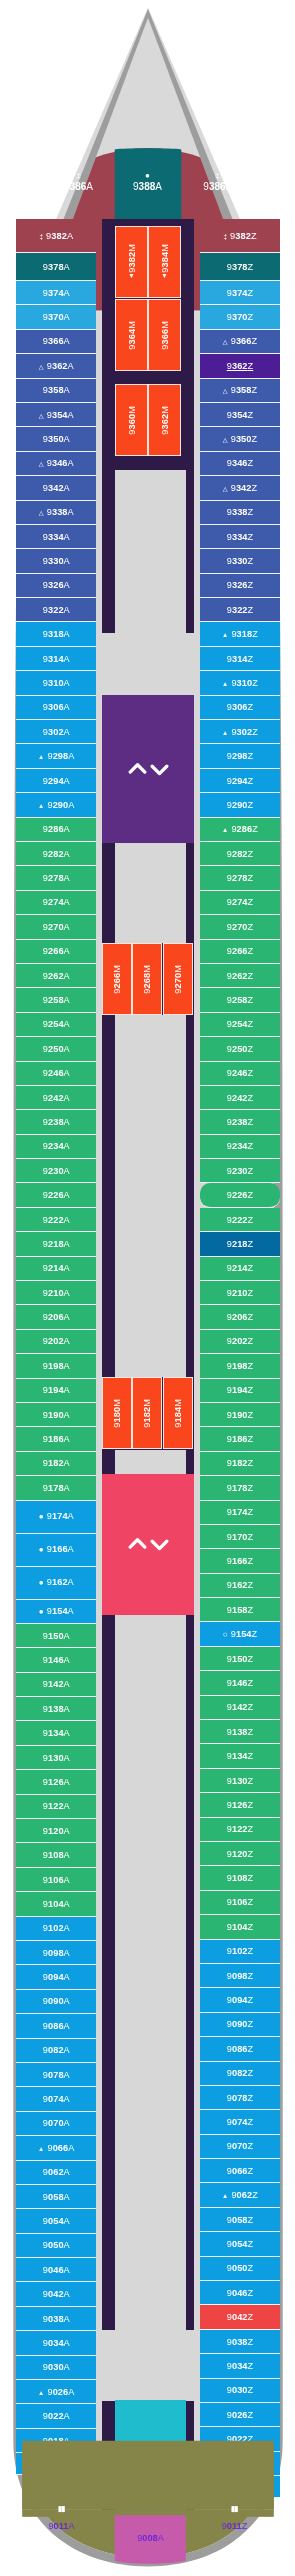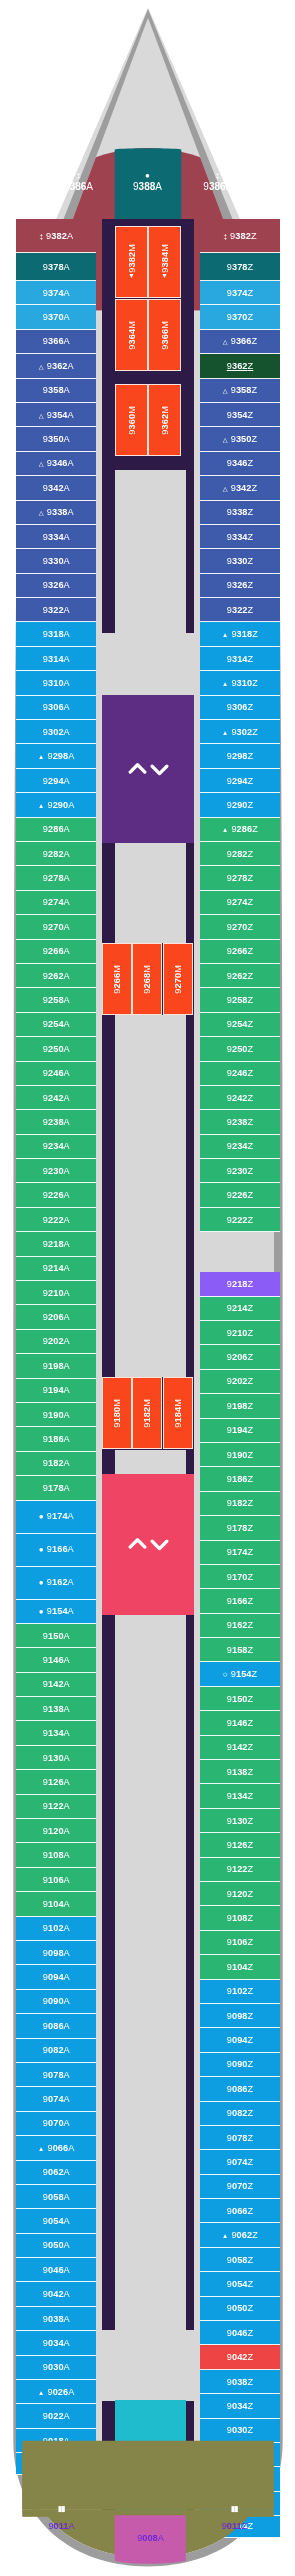--- a/index.html
+++ b/index.html
@@ -412,21 +412,21 @@
       </div>
       <div class="cell" style="height: 24.4px; background: rgb(41, 168, 224);">
         <span class="num">9<b>374</b>Z</span>
       </div>
       <div class="cell" style="height: 24.4px; background: rgb(41, 168, 224);">
         <span class="num">9<b>370</b>Z</span>
       </div>
       <div class="cell" style="height: 24.4px; background: rgb(62, 91, 171);">
         <span class="num"><span class="mk">△</span>9<b>366</b>Z</span>
       </div>
-      <div class="cell" style="height: 24.4px; background: #14532d; text-decoration: underline;">
+      <div class="cell" style="height: 24.4px; background: #4c1d95; text-decoration: underline;">
         <span class="num">9<b>362</b>Z</span>
       </div>
       <div class="cell" style="height: 24.4px; background: rgb(62, 91, 171);">
         <span class="num"><span class="mk">△</span>9<b>358</b>Z</span>
       </div>
       <div class="cell" style="height: 24.4px; background: rgb(62, 91, 171);">
         <span class="num">9<b>354</b>Z</span>
       </div>
       <div class="cell" style="height: 24.4px; background: rgb(62, 91, 171);">
         <span class="num"><span class="mk">△</span>9<b>350</b>Z</span>
@@ -514,27 +514,27 @@
       </div>
       <div class="cell" style="height: 24.4px; background: rgb(43, 181, 115);">
         <span class="num">9<b>238</b>Z</span>
       </div>
       <div class="cell" style="height: 24.4px; background: rgb(43, 181, 115);">
         <span class="num">9<b>234</b>Z</span>
       </div>
       <div class="cell" style="height: 24.4px; background: rgb(43, 181, 115);">
         <span class="num">9<b>230</b>Z</span>
       </div>
-      <div class="cell" style="height: 24.4px; background: rgb(43, 181, 115);">
+      <div class="cell" style="height: 24.4px; background: rgb(43, 181, 115); border-radius: 10px;">
         <span class="num">9<b>226</b>Z</span>
       </div>
       <div class="cell" style="height: 24.4px; background: rgb(43, 181, 115);">
         <span class="num">9<b>222</b>Z</span>
       </div>
-      <div class="cell" style="height: 24.4px; background: #8b5cf6; margin-top: 40px;">
+      <div class="cell" style="height: 24.4px; background: #0369a1;">
         <span class="num">9<b>218</b>Z</span>
       </div>
       <div class="cell" style="height: 24.4px; background: rgb(43, 181, 115);">
         <span class="num">9<b>214</b>Z</span>
       </div>
       <div class="cell" style="height: 24.4px; background: rgb(43, 181, 115);">
         <span class="num">9<b>210</b>Z</span>
       </div>
       <div class="cell" style="height: 24.4px; background: rgb(43, 181, 115);">
         <span class="num">9<b>206</b>Z</span>

